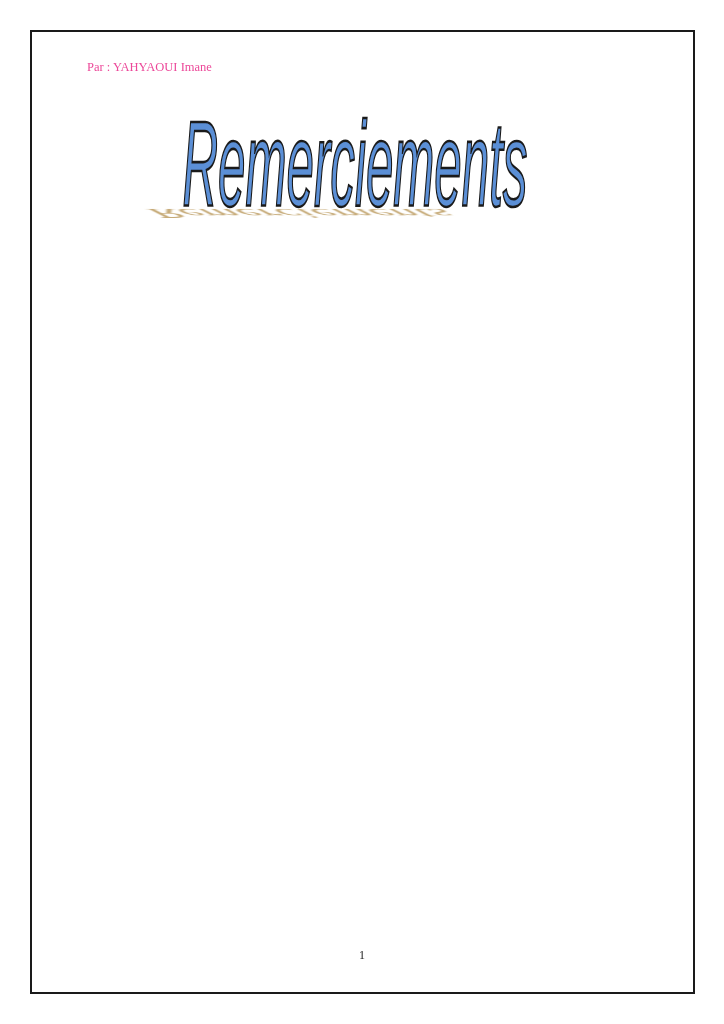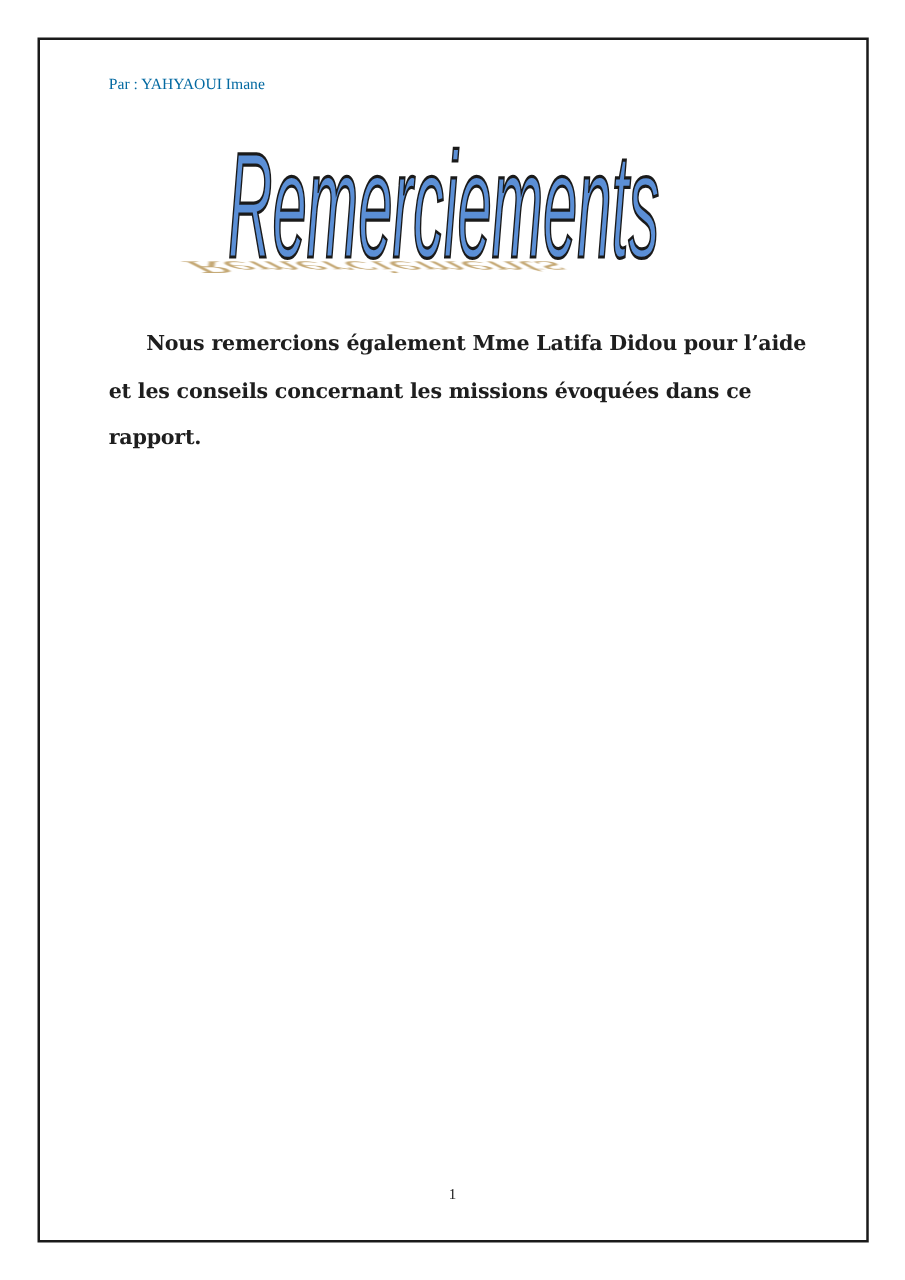--- a/index.html
+++ b/index.html
@@ -3,21 +3,21 @@
   <meta charset="utf-8">
   <style>
     html, body { margin: 0; padding: 0; background: #ffffff; }
     body { width: 724px; height: 1024px; position: relative; overflow: hidden; }
     .page-frame {
       position: absolute; left: 30px; top: 30px; width: 661px; height: 960px;
       border: 2px solid #1a1a1a; box-sizing: content-box;
     }
     .author {
       position: absolute; left: 87px; top: 60px;
-      font-family: "Liberation Serif", serif; font-size: 12.5px; color: #0369a1;
+      font-family: "Liberation Serif", serif; font-size: 12.5px; color: #ec4899;
       white-space: nowrap;
     }
     .wordart-wrap { position: absolute; left: 175px; top: 81px; width: 360px; height: 140px; }
     .wordart-wrap svg { width: 100%; height: 100%; overflow: visible; }
     .body-text {
       position: absolute; left: 87px; top: 256px; width: 560px;
       font-family: "DejaVu Serif", "Liberation Serif", serif; font-weight: bold;
       font-size: 16.5px; color: #1e1e1e; line-height: 37.5px; letter-spacing: -0.2px;
     }
     .para { margin: 0; text-indent: 30px; }
@@ -41,16 +41,15 @@
       </filter>
     </defs>
 
     <text id="shadow-text" x="180" y="128" text-anchor="middle" font-family="Liberation Serif, serif" font-style="italic" font-size="40" fill="#b08a44" opacity="0.75" filter="url(#blur1)" transform="translate(0,128) scale(1,-0.35) translate(0,-128) skewX(-25)" textLength="300" lengthAdjust="spacingAndGlyphs">Remerciements</text>
 
     <text id="main-text" x="180" y="125" text-anchor="middle" font-family="Liberation Sans Narrow, Liberation Sans, sans-serif" font-style="italic" font-size="60" fill="#5b8fd6" stroke="#1a1a1a" stroke-width="1.3" transform="translate(0,125) scale(1,2.0) translate(0,-125)" textLength="345" lengthAdjust="spacingAndGlyphs">Remerciements</text>
   </svg>
 </div>
 
 <div class="body-text">
-  <p class="para">Nous remercions également Mme Latifa  Didou  pour l’aide et les conseils concernant les missions évoquées dans ce rapport.</p>
 </div>
 
 <div class="page-number">1</div>
 
 </body></html>

